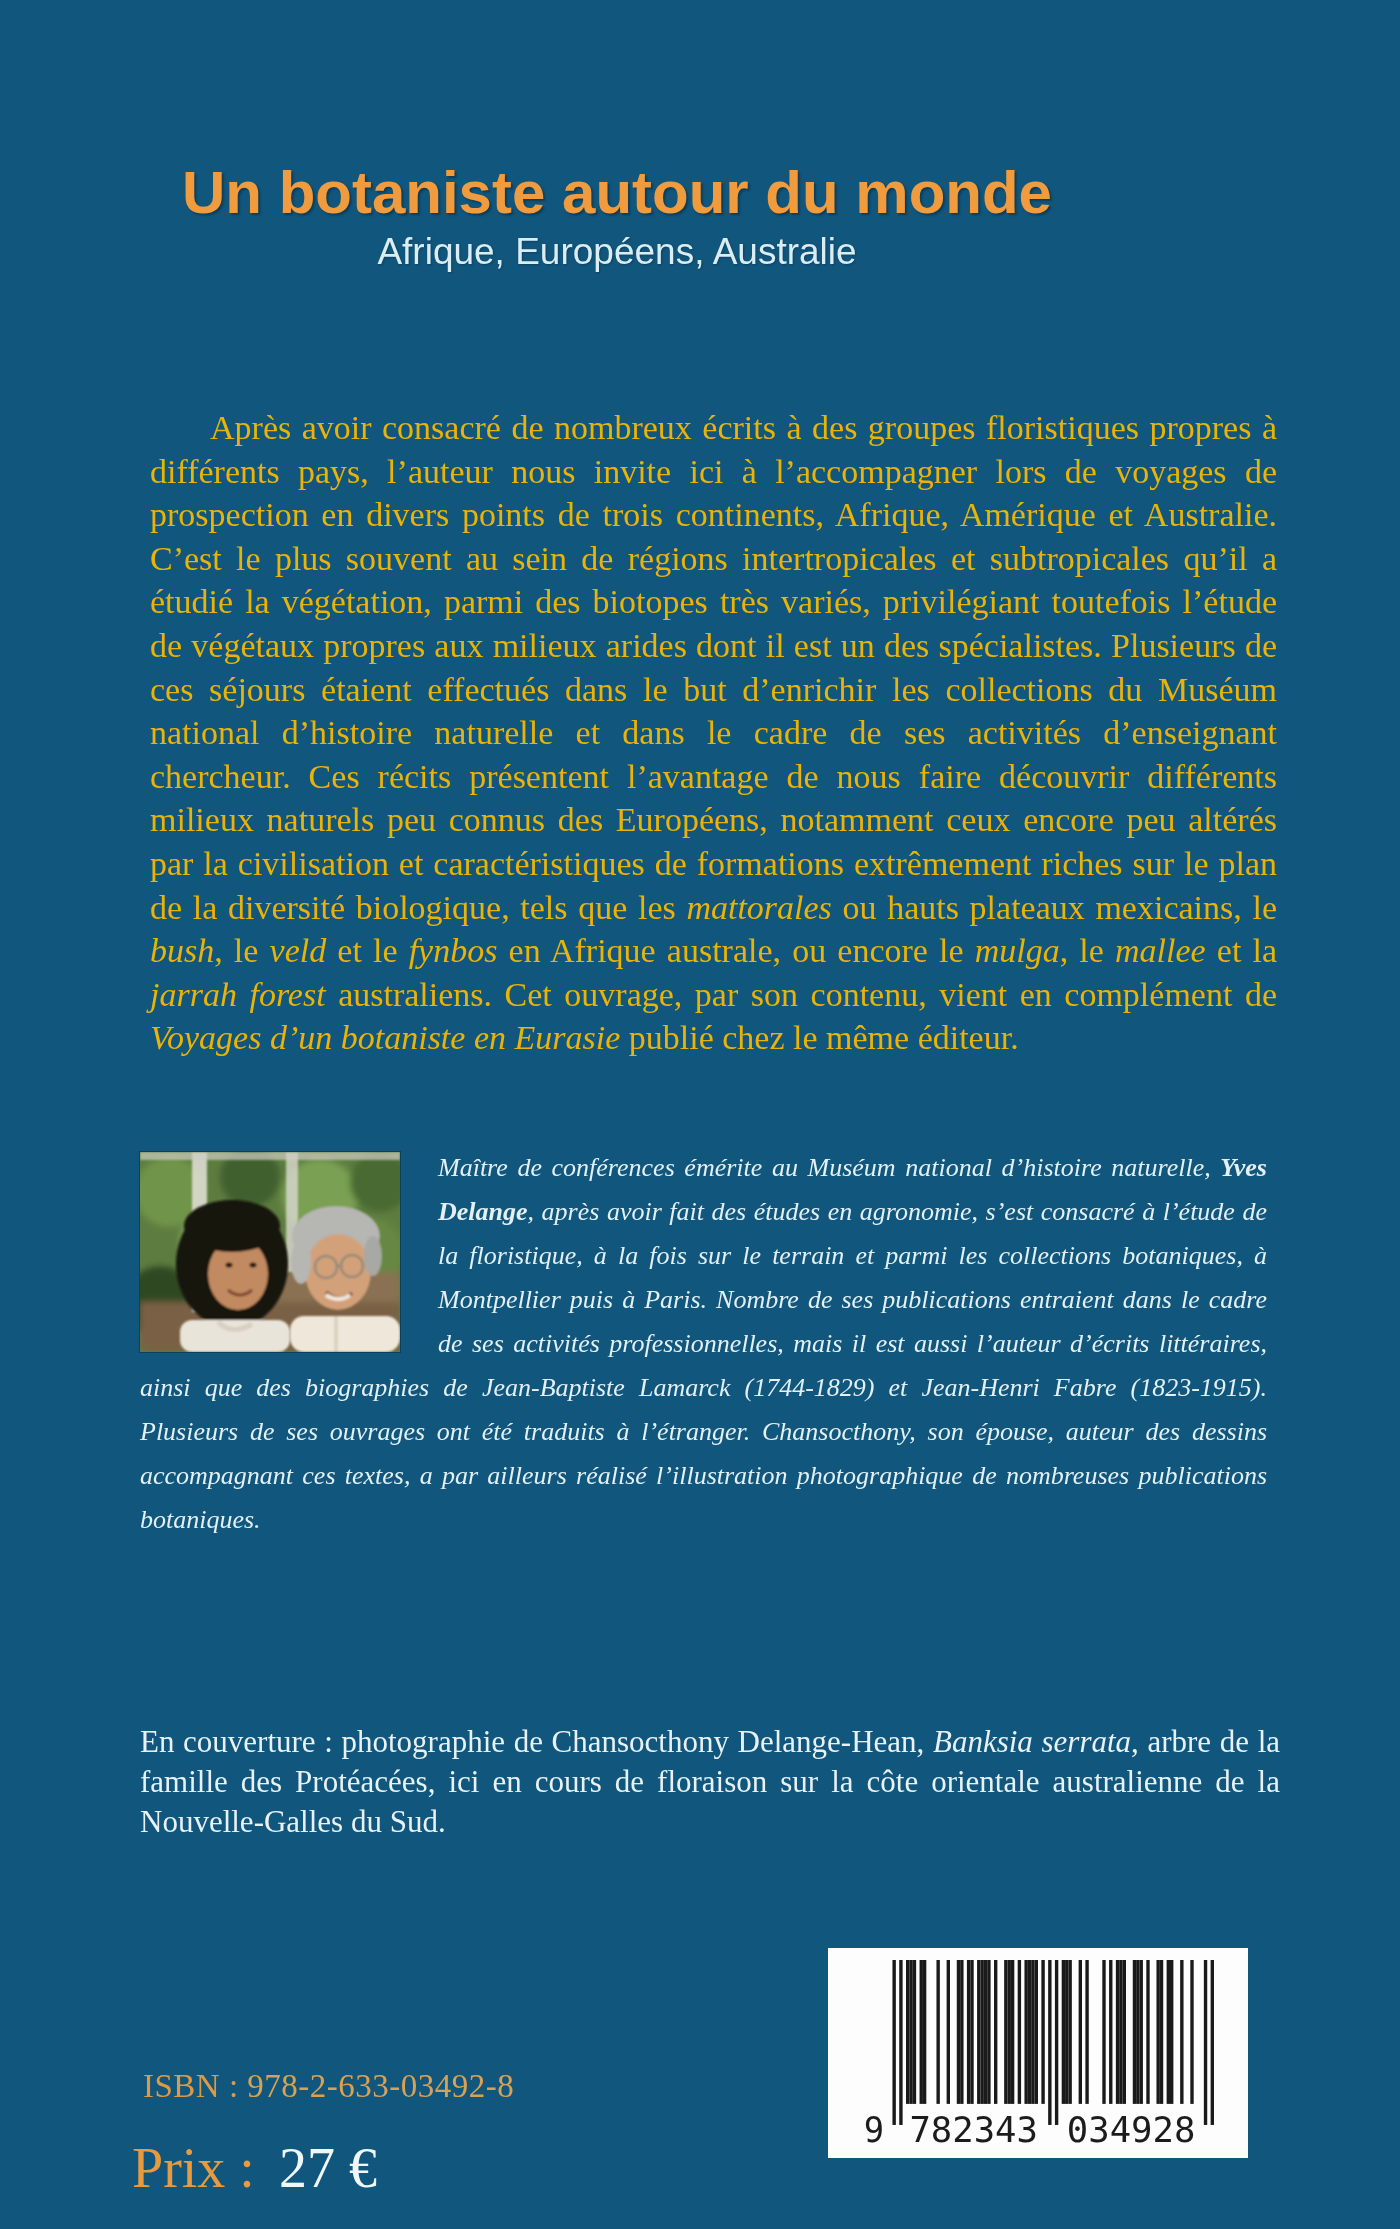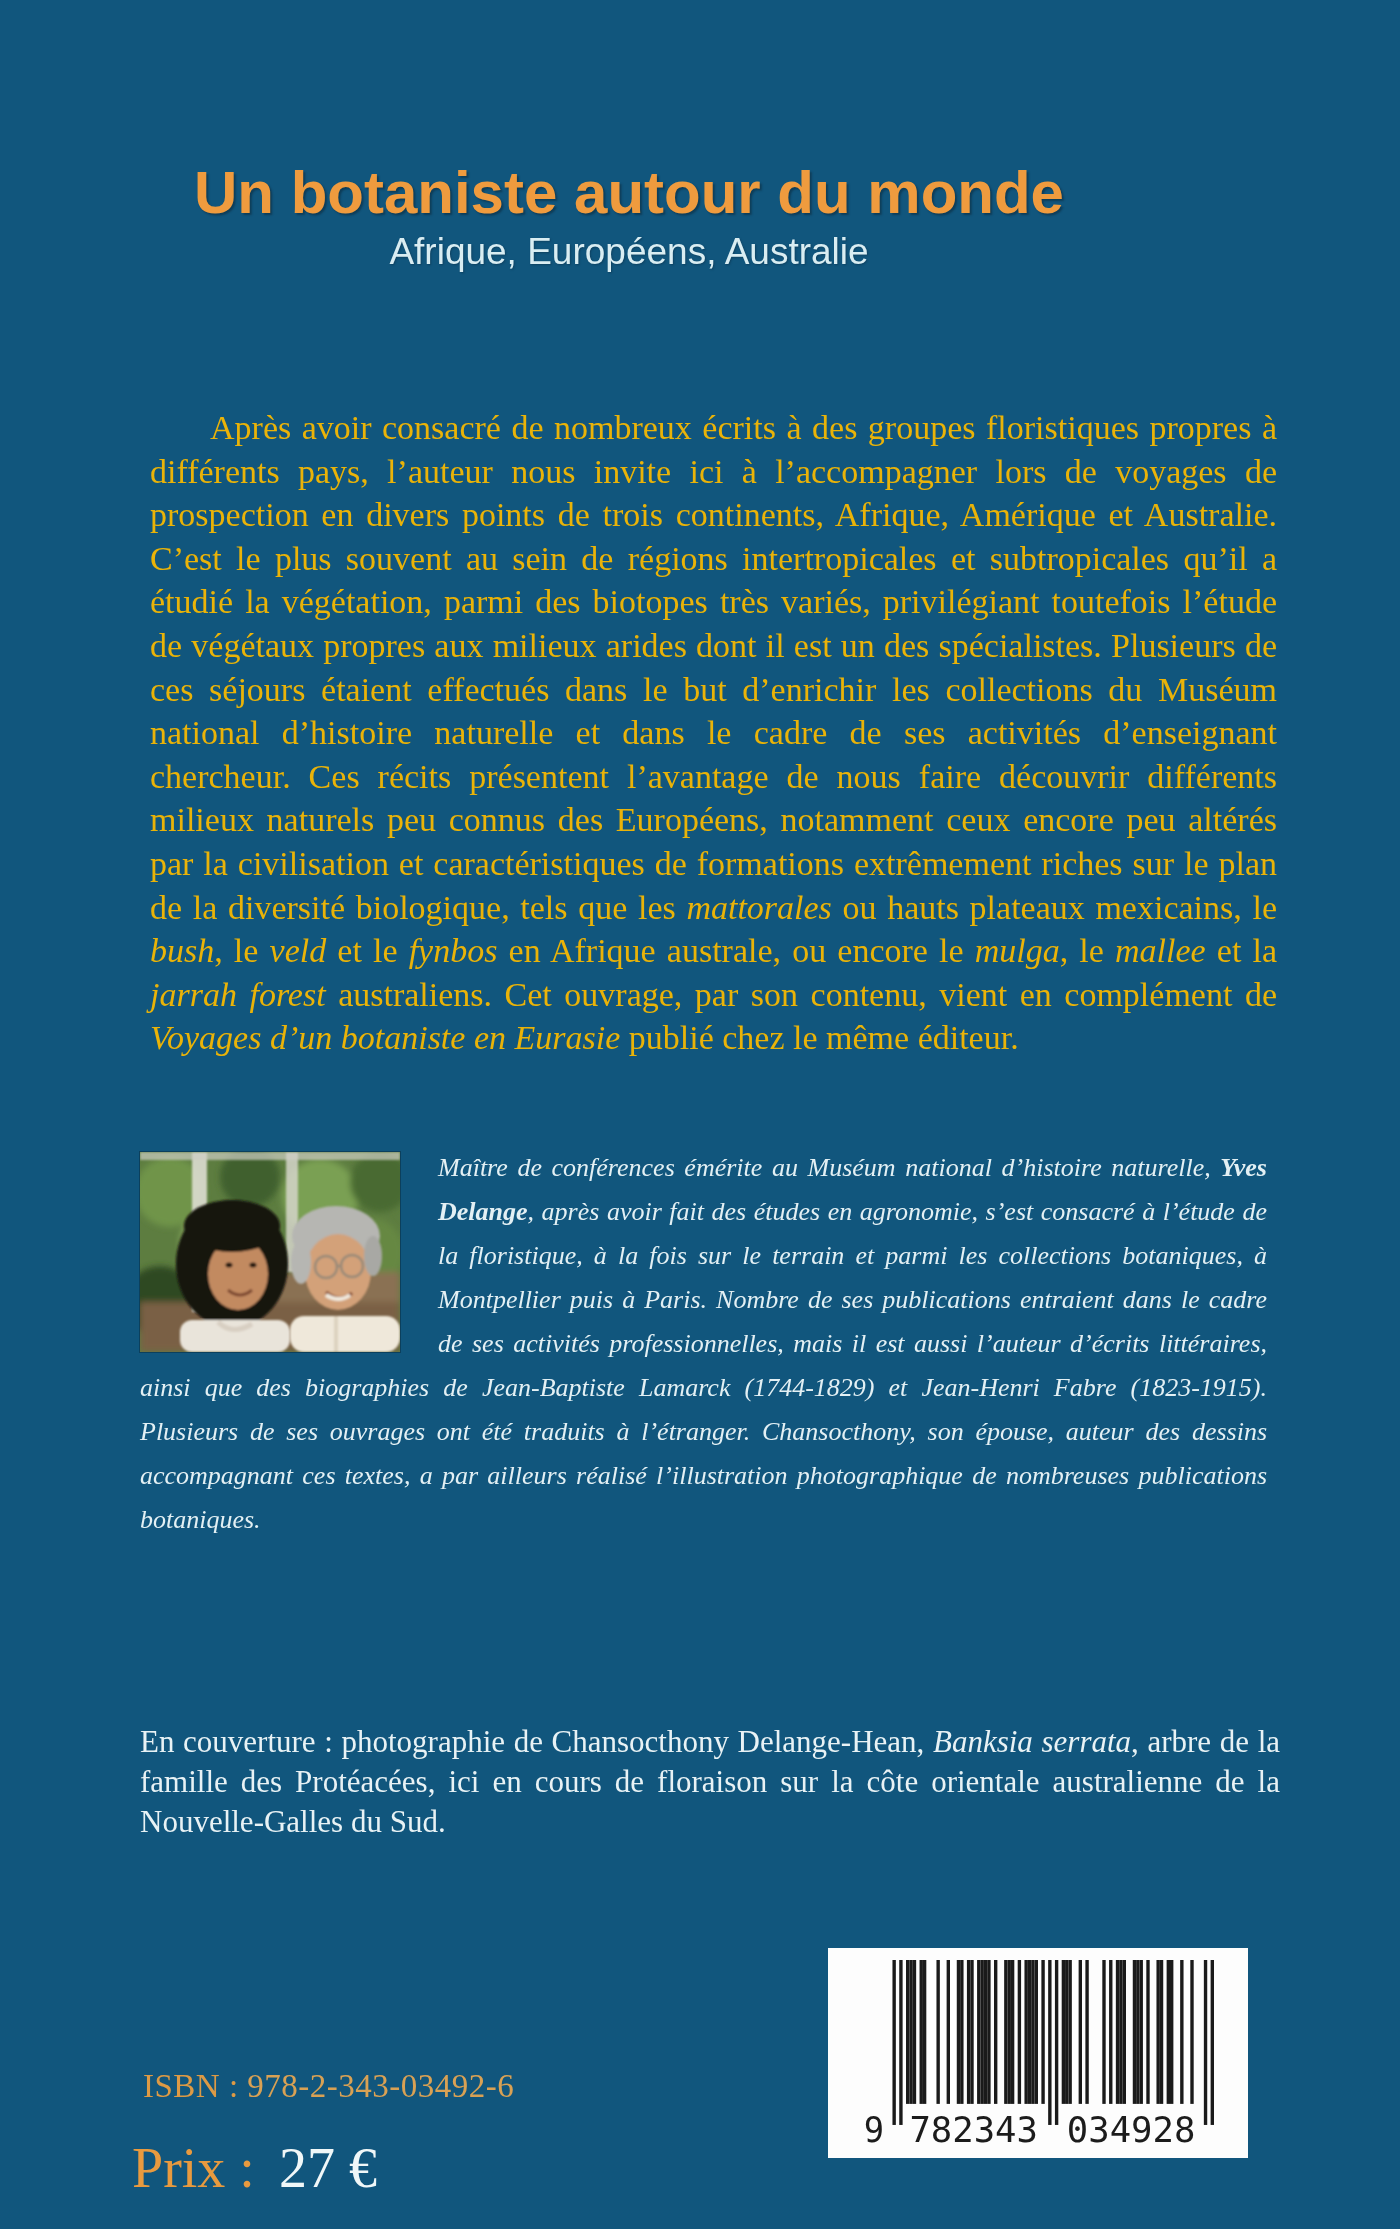--- a/index.html
+++ b/index.html
@@ -4,21 +4,21 @@
 <style>
   html,body{margin:0;padding:0;}
   body{
     width:1400px;height:2229px;position:relative;overflow:hidden;
     background:#11567d;
     font-family:"Liberation Serif", serif;
   }
   .page{position:absolute;inset:0;}
 
   
-  .header{position:absolute;top:160px;left:16px;width:1226px;text-align:center;}
+  .header{position:absolute;top:160px;left:4px;width:1226px;text-align:center;}
   .title{
     font-family:"Liberation Sans", sans-serif;
     font-weight:bold;font-size:60px;line-height:1.1;margin:0;
     color:#ef9b3e;letter-spacing:0px;
     text-shadow:2px 2px 2px rgba(10,30,45,.45);
   }
   .subtitle{
     font-family:"Liberation Sans", sans-serif;
     font-weight:normal;font-size:37px;line-height:1.1;margin:6px 0 0 0;
     color:#d9edf2;
@@ -200,21 +200,21 @@
         <rect x="92" y="0" width="1" height="47" fill="#1a1a1a"></rect>
         <rect x="94" y="0" width="1" height="47" fill="#1a1a1a"></rect>
         <text x="-8.5" y="52" font-size="10" font-family="&quot;DejaVu Sans Mono&quot;, monospace" fill="#1c1c1c">9</text>
         <text x="5" y="52" font-size="10" font-family="&quot;DejaVu Sans Mono&quot;, monospace" fill="#1c1c1c" textLength="38" lengthAdjust="spacingAndGlyphs">782343</text>
         <text x="51.5" y="52" font-size="10" font-family="&quot;DejaVu Sans Mono&quot;, monospace" fill="#1c1c1c" textLength="38" lengthAdjust="spacingAndGlyphs">034928</text>
       </svg>
   </div>
 
   <div class="isbn-line">
     <span>ISBN :</span>
-    <span class="num">978-2-343-03492-6</span>
+    <span class="num">978-2-633-03492-8</span>
   </div>
 
   <div class="price-line">
     <span class="lab">Prix :</span>
     <span class="val">27 €</span>
   </div>
 
 </div>
 
 </body></html>

